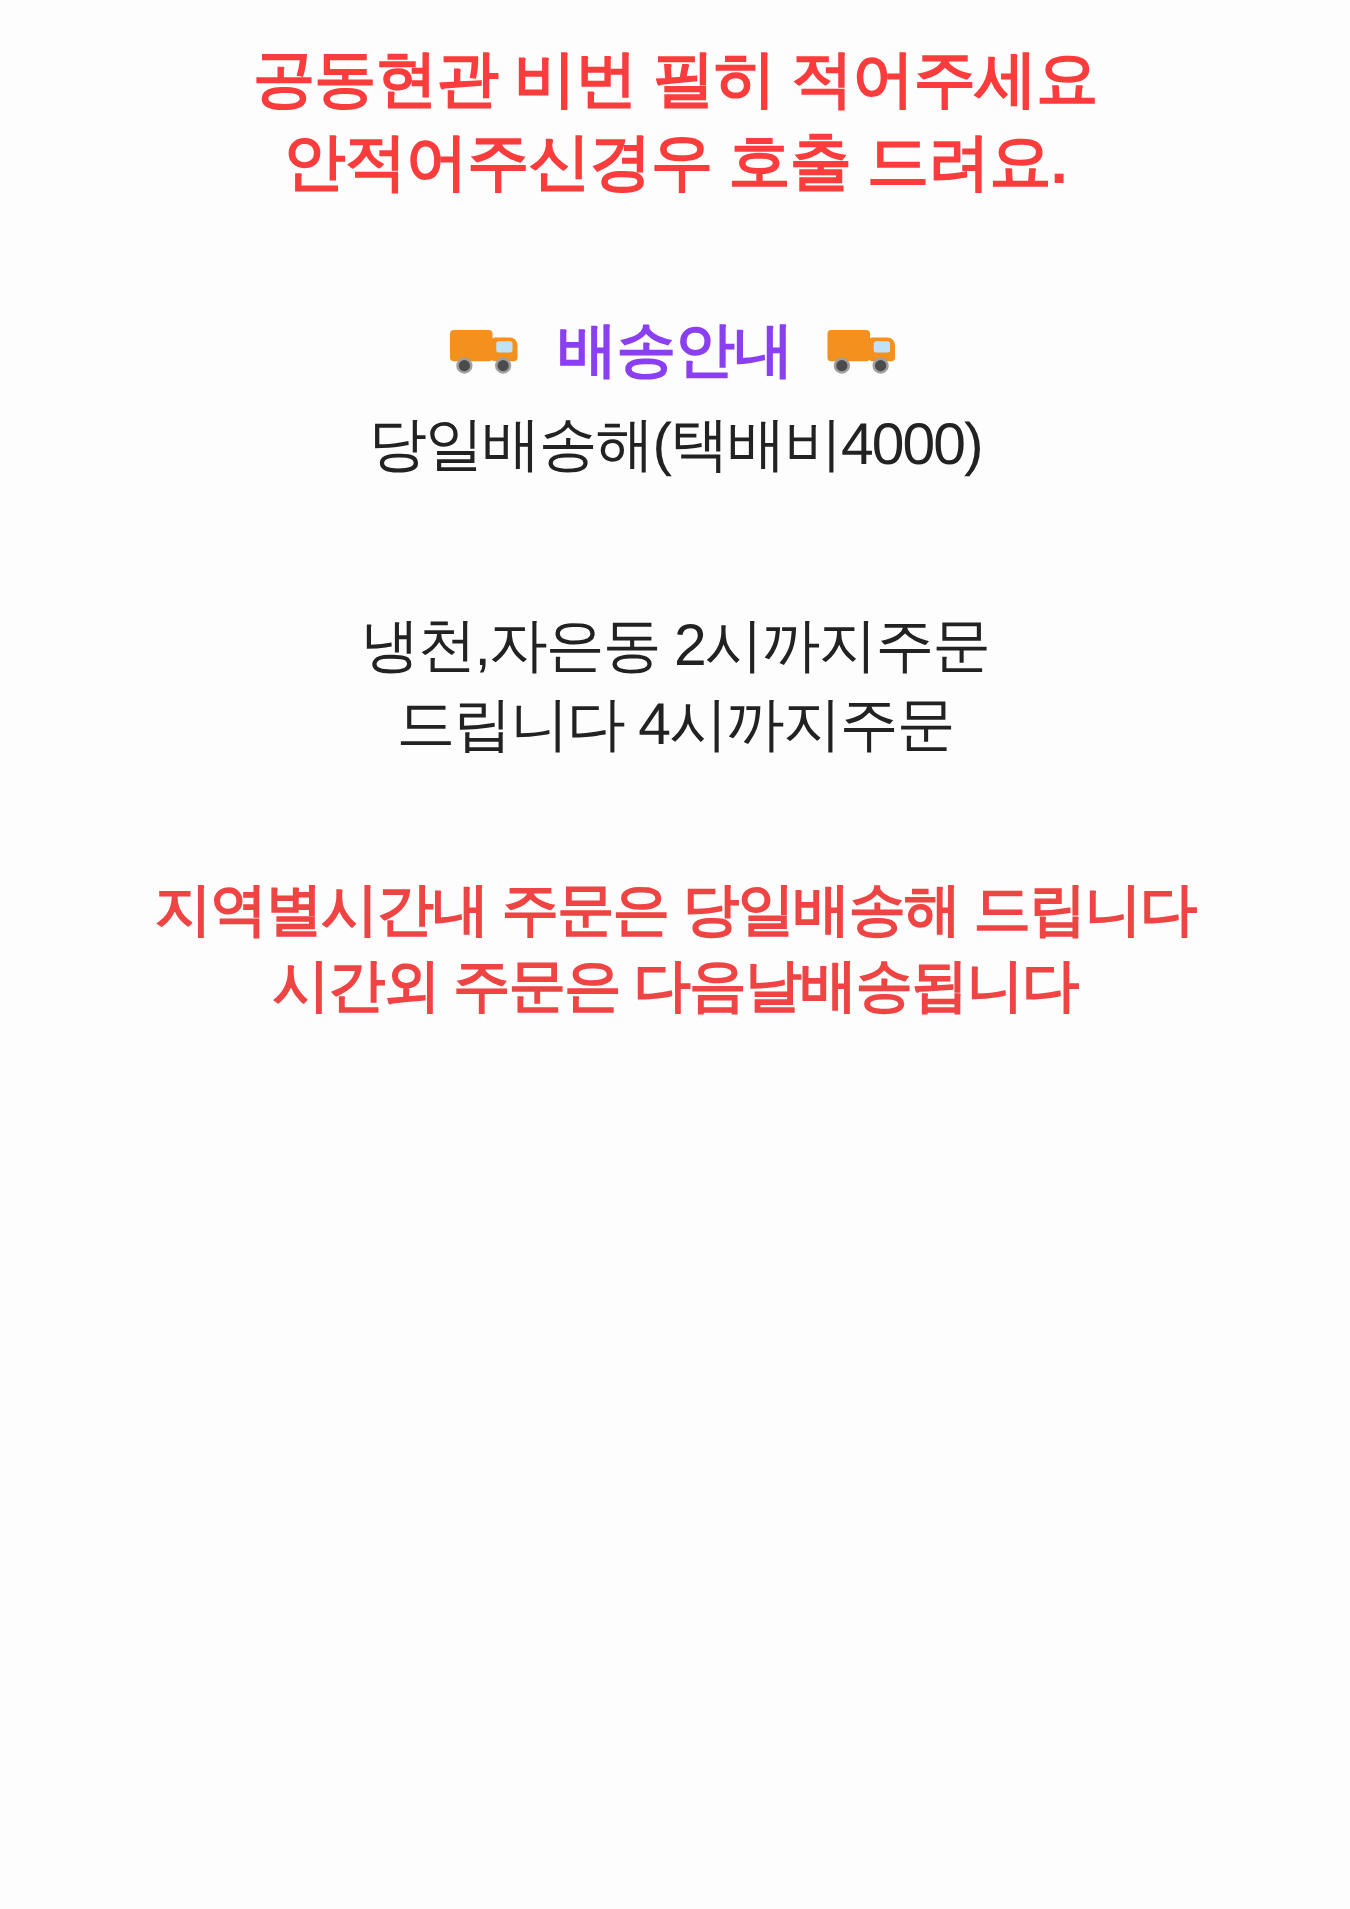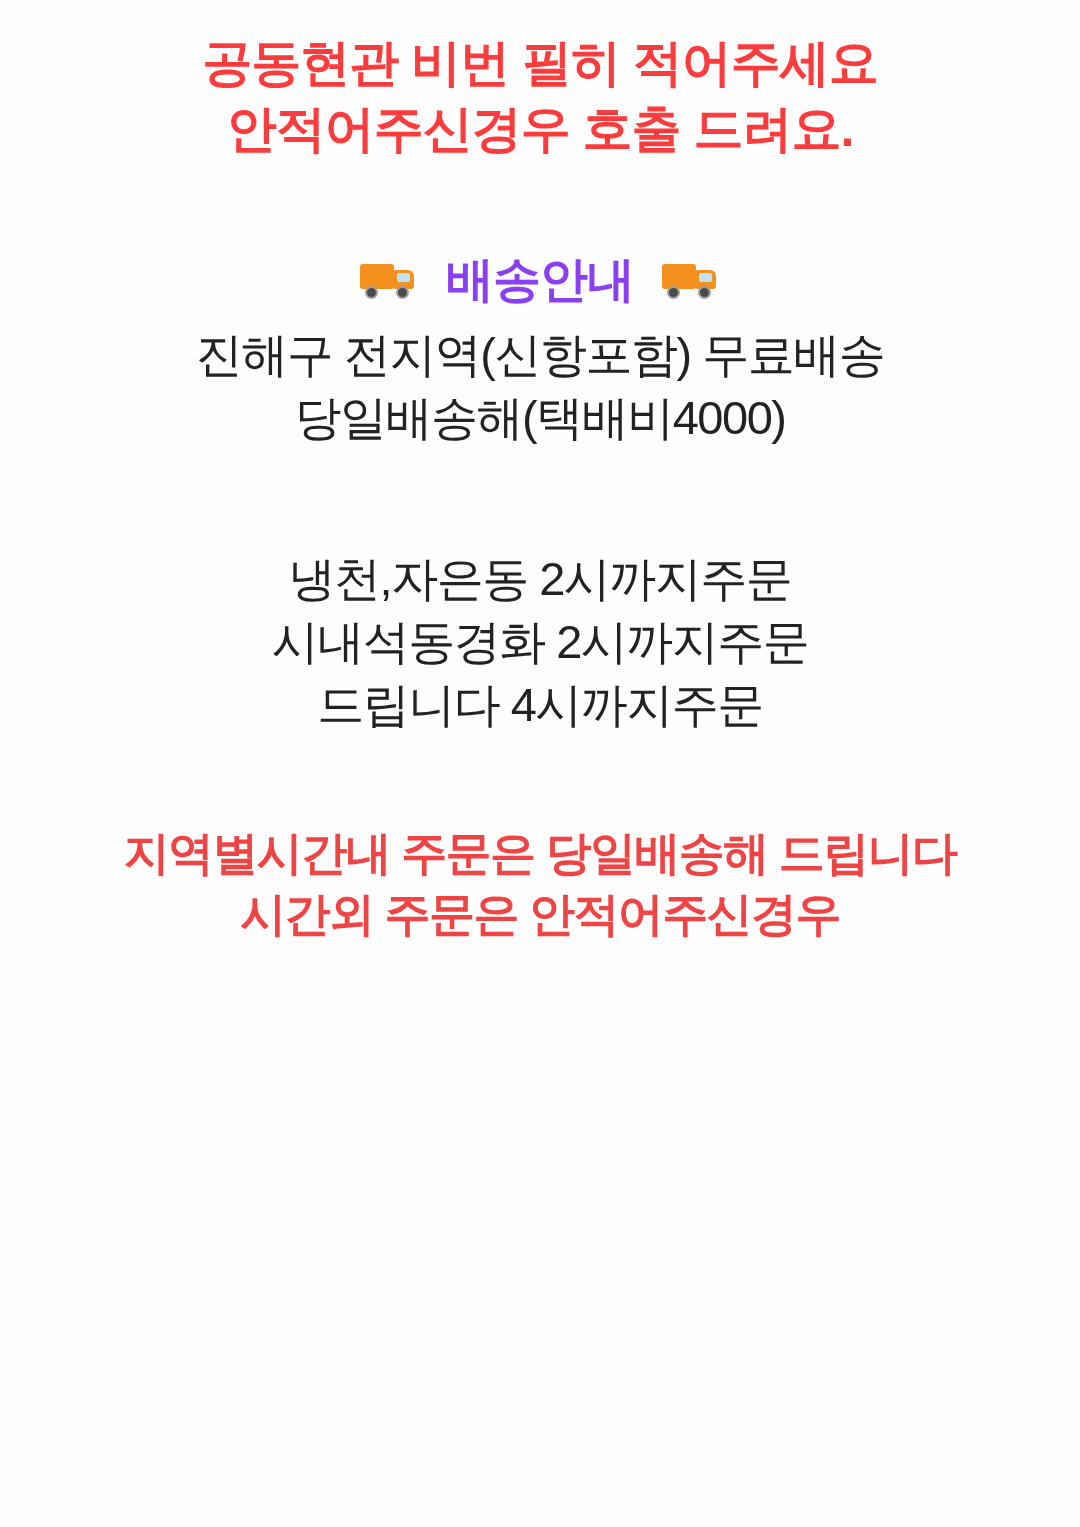--- a/index.html
+++ b/index.html
@@ -165,33 +165,31 @@
       <span class="box"></span>
         <span class="cab"></span>
         <span class="win"></span>
         <span class="w1"></span>
         <span class="w2"></span>
     </span>
   </div>
 
   <div class="gap-xs"></div>
 
-  <div class="line body-line">진해구 전지역(신항포함) 무료배송</div>
   <div class="line body-line">당일배송해(택배비4000)</div>
 
   <div class="gap-lg"></div>
 
 
   <div class="gap-xs"></div>
 
   <div class="line body-line">냉천,자은동 2시까지주문</div>
-  <div class="line body-line">시내석동경화 2시까지주문</div>
   <div class="line body-line">드립니다 4시까지주문</div>
 
   <div class="gap-lg"></div>
 
   <div class="line red-note">지역별시간내 주문은 당일배송해 드립니다</div>
-  <div class="line red-note">시간외 주문은 안적어주신경우</div>
+  <div class="line red-note">시간외 주문은 다음날배송됩니다</div>
 
   <div class="gap-lg"></div>
 
 
 </div>
 
 </body></html>

